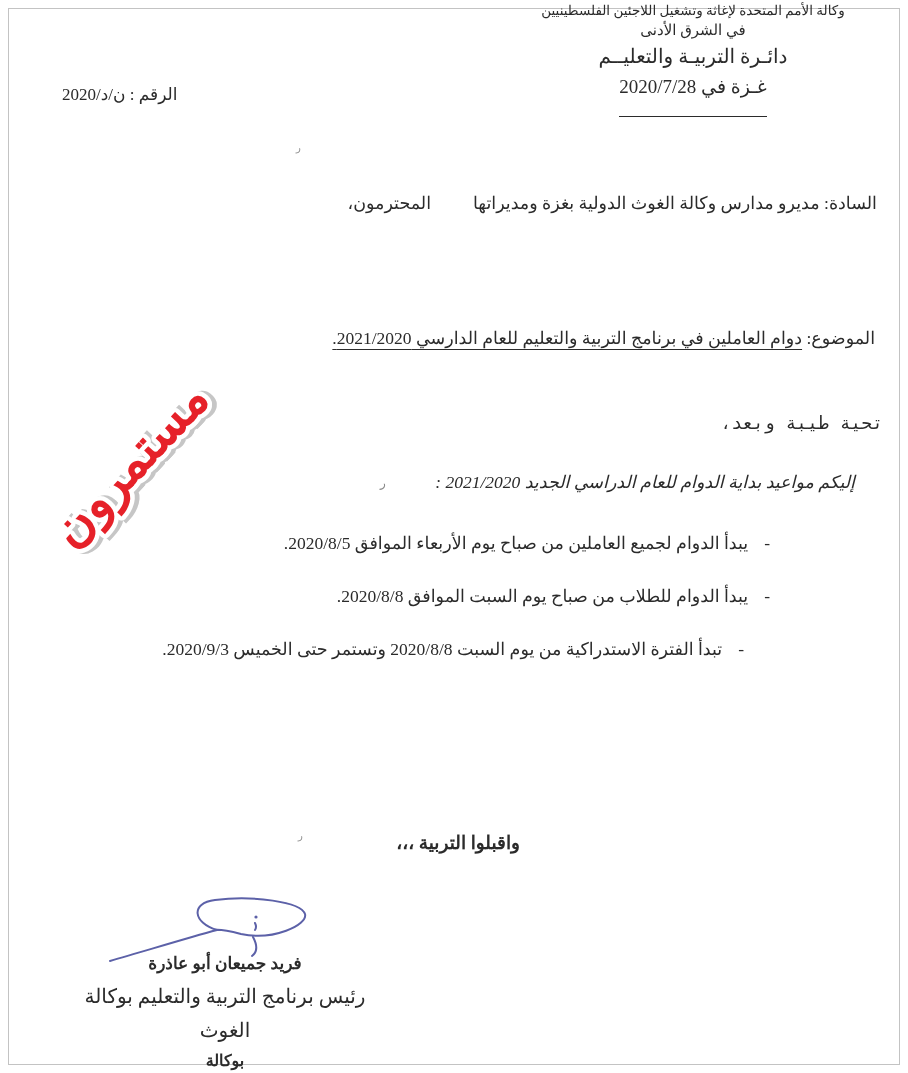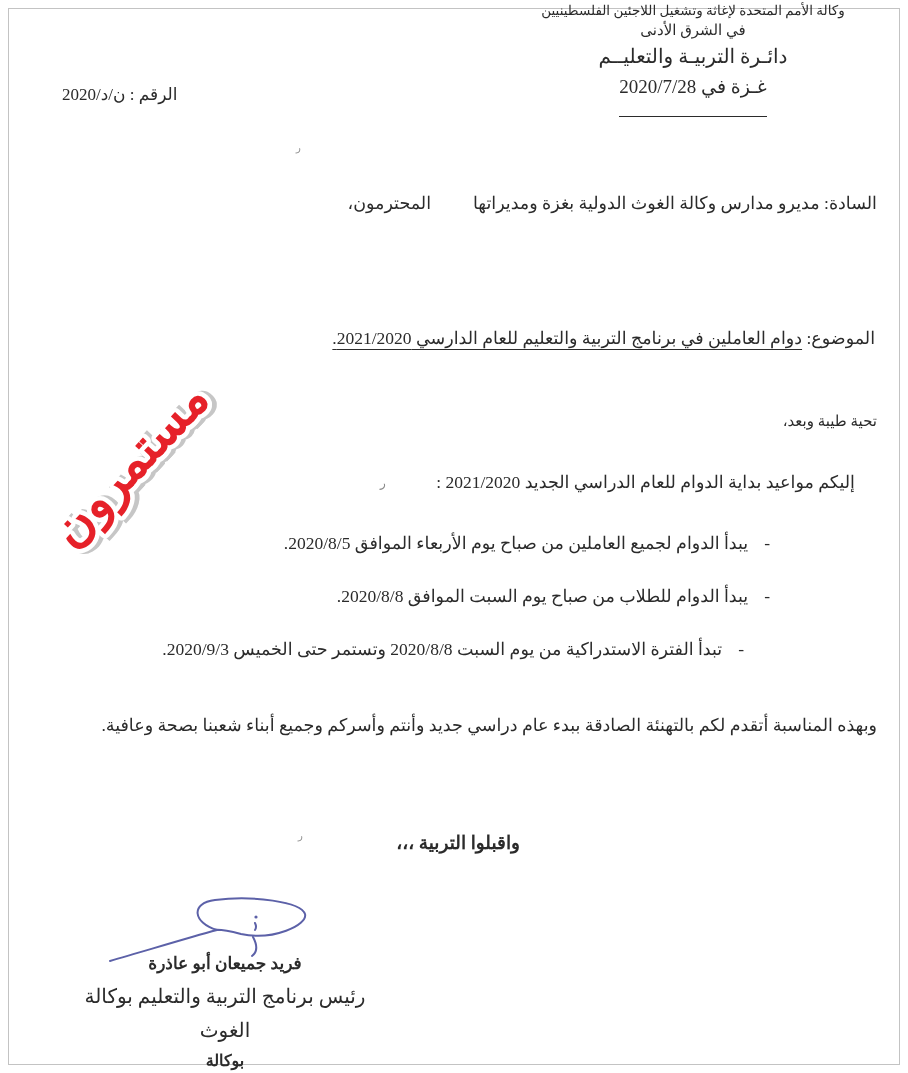--- a/index.html
+++ b/index.html
@@ -11,22 +11,22 @@
   .letterhead{position:absolute;top:2px;left:527px;width:332px;text-align:center;font-weight:normal;line-height:1.35;}
   .lh-line1{font-size:13.5px;}
   .lh-line2{font-size:15px;}
   .lh-dept{font-size:20px;margin-top:3px;letter-spacing:.5px;}
   .lh-date{font-size:19px;margin-top:4px;display:inline-block;border-bottom:1.6px solid #2b2b2b;padding-bottom:16px;}
   .ref{position:absolute;top:84px;left:62px;font-size:17px;direction:rtl;}
   .addressee{position:absolute;top:193px;right:31px;font-size:17.5px;}
   .addr-gap{display:inline-block;width:42px;}
   .subject{position:absolute;top:328px;right:33px;font-size:17.5px;font-weight:normal;}
   .subject-text{text-decoration:underline;text-underline-offset:5px;text-decoration-thickness:1.4px;}
-  .greeting{position:absolute;top:412px;right:31px;font-size:15px;}
-  .intro{position:absolute;top:472px;right:53px;font-size:17.5px;}
+  .greeting{position:absolute;top:412px;right:25px;font-size:18px;font-family:Liberation Mono, monospace;}
+  .intro{position:absolute;top:472px;right:53px;font-size:17.5px;font-style:italic;}
   .bullet{position:absolute;font-size:17.5px;display:flex;gap:16px;direction:rtl;}
   .b1{top:533px;right:138px;}
   .b2{top:586px;right:138px;}
   .b3{top:639px;right:164px;}
   .paragraph{position:absolute;top:705px;right:31px;left:35px;font-size:17.5px;line-height:40px;text-align:justify;}
   .respect{position:absolute;top:832px;right:388px;font-size:18.5px;font-weight:bold;white-space:nowrap;}
   .sig-svg{position:absolute;top:893px;left:105px;width:215px;height:75px;}
   .sig-block{position:absolute;top:950px;left:70px;width:310px;text-align:center;line-height:1.7;}
   .sig-name{font-size:17px;font-weight:bold;}
   .sig-title{font-size:20px;}
@@ -74,21 +74,20 @@
   </div>
   <div class="bullet b2">
     <span>-</span>
     <span>يبدأ الدوام للطلاب من صباح يوم السبت الموافق 2020/8/8.</span>
   </div>
   <div class="bullet b3">
     <span>-</span>
     <span>تبدأ الفترة الاستدراكية من يوم السبت 2020/8/8 وتستمر حتى الخميس 2020/9/3.</span>
   </div>
 
-  <div class="paragraph">وبهذه المناسبة أتقدم لكم بالتهنئة الصادقة ببدء عام دراسي جديد وأنتم وأسركم وجميع أبناء شعبنا بصحة وعافية.</div>
 
   <div class="respect">واقبلوا التربية ،،،</div>
   <span class="speck sp3">ر</span>
 
   <svg class="sig-svg" viewBox="0 0 215 75" fill="none">
     <path id="sig-path" d="M 5,68 C 40,58 82,45 112,37 C 88,30 85,10 110,7 C 148,2 196,9 200,21 C 203,32 168,48 136,41 C 124,38 116,36 110,37" stroke="#5c61a8" stroke-width="2" stroke-linecap="round"></path>
     <path id="sig-path2" d="M 148,44 q 7,13 -1,19 M 150,30 q 2,4 0,7" stroke="#5c61a8" stroke-width="2" stroke-linecap="round"></path>
     <circle id="sig-dot" cx="151" cy="24" r="1.6" fill="#5c61a8"></circle>
   </svg>
 

